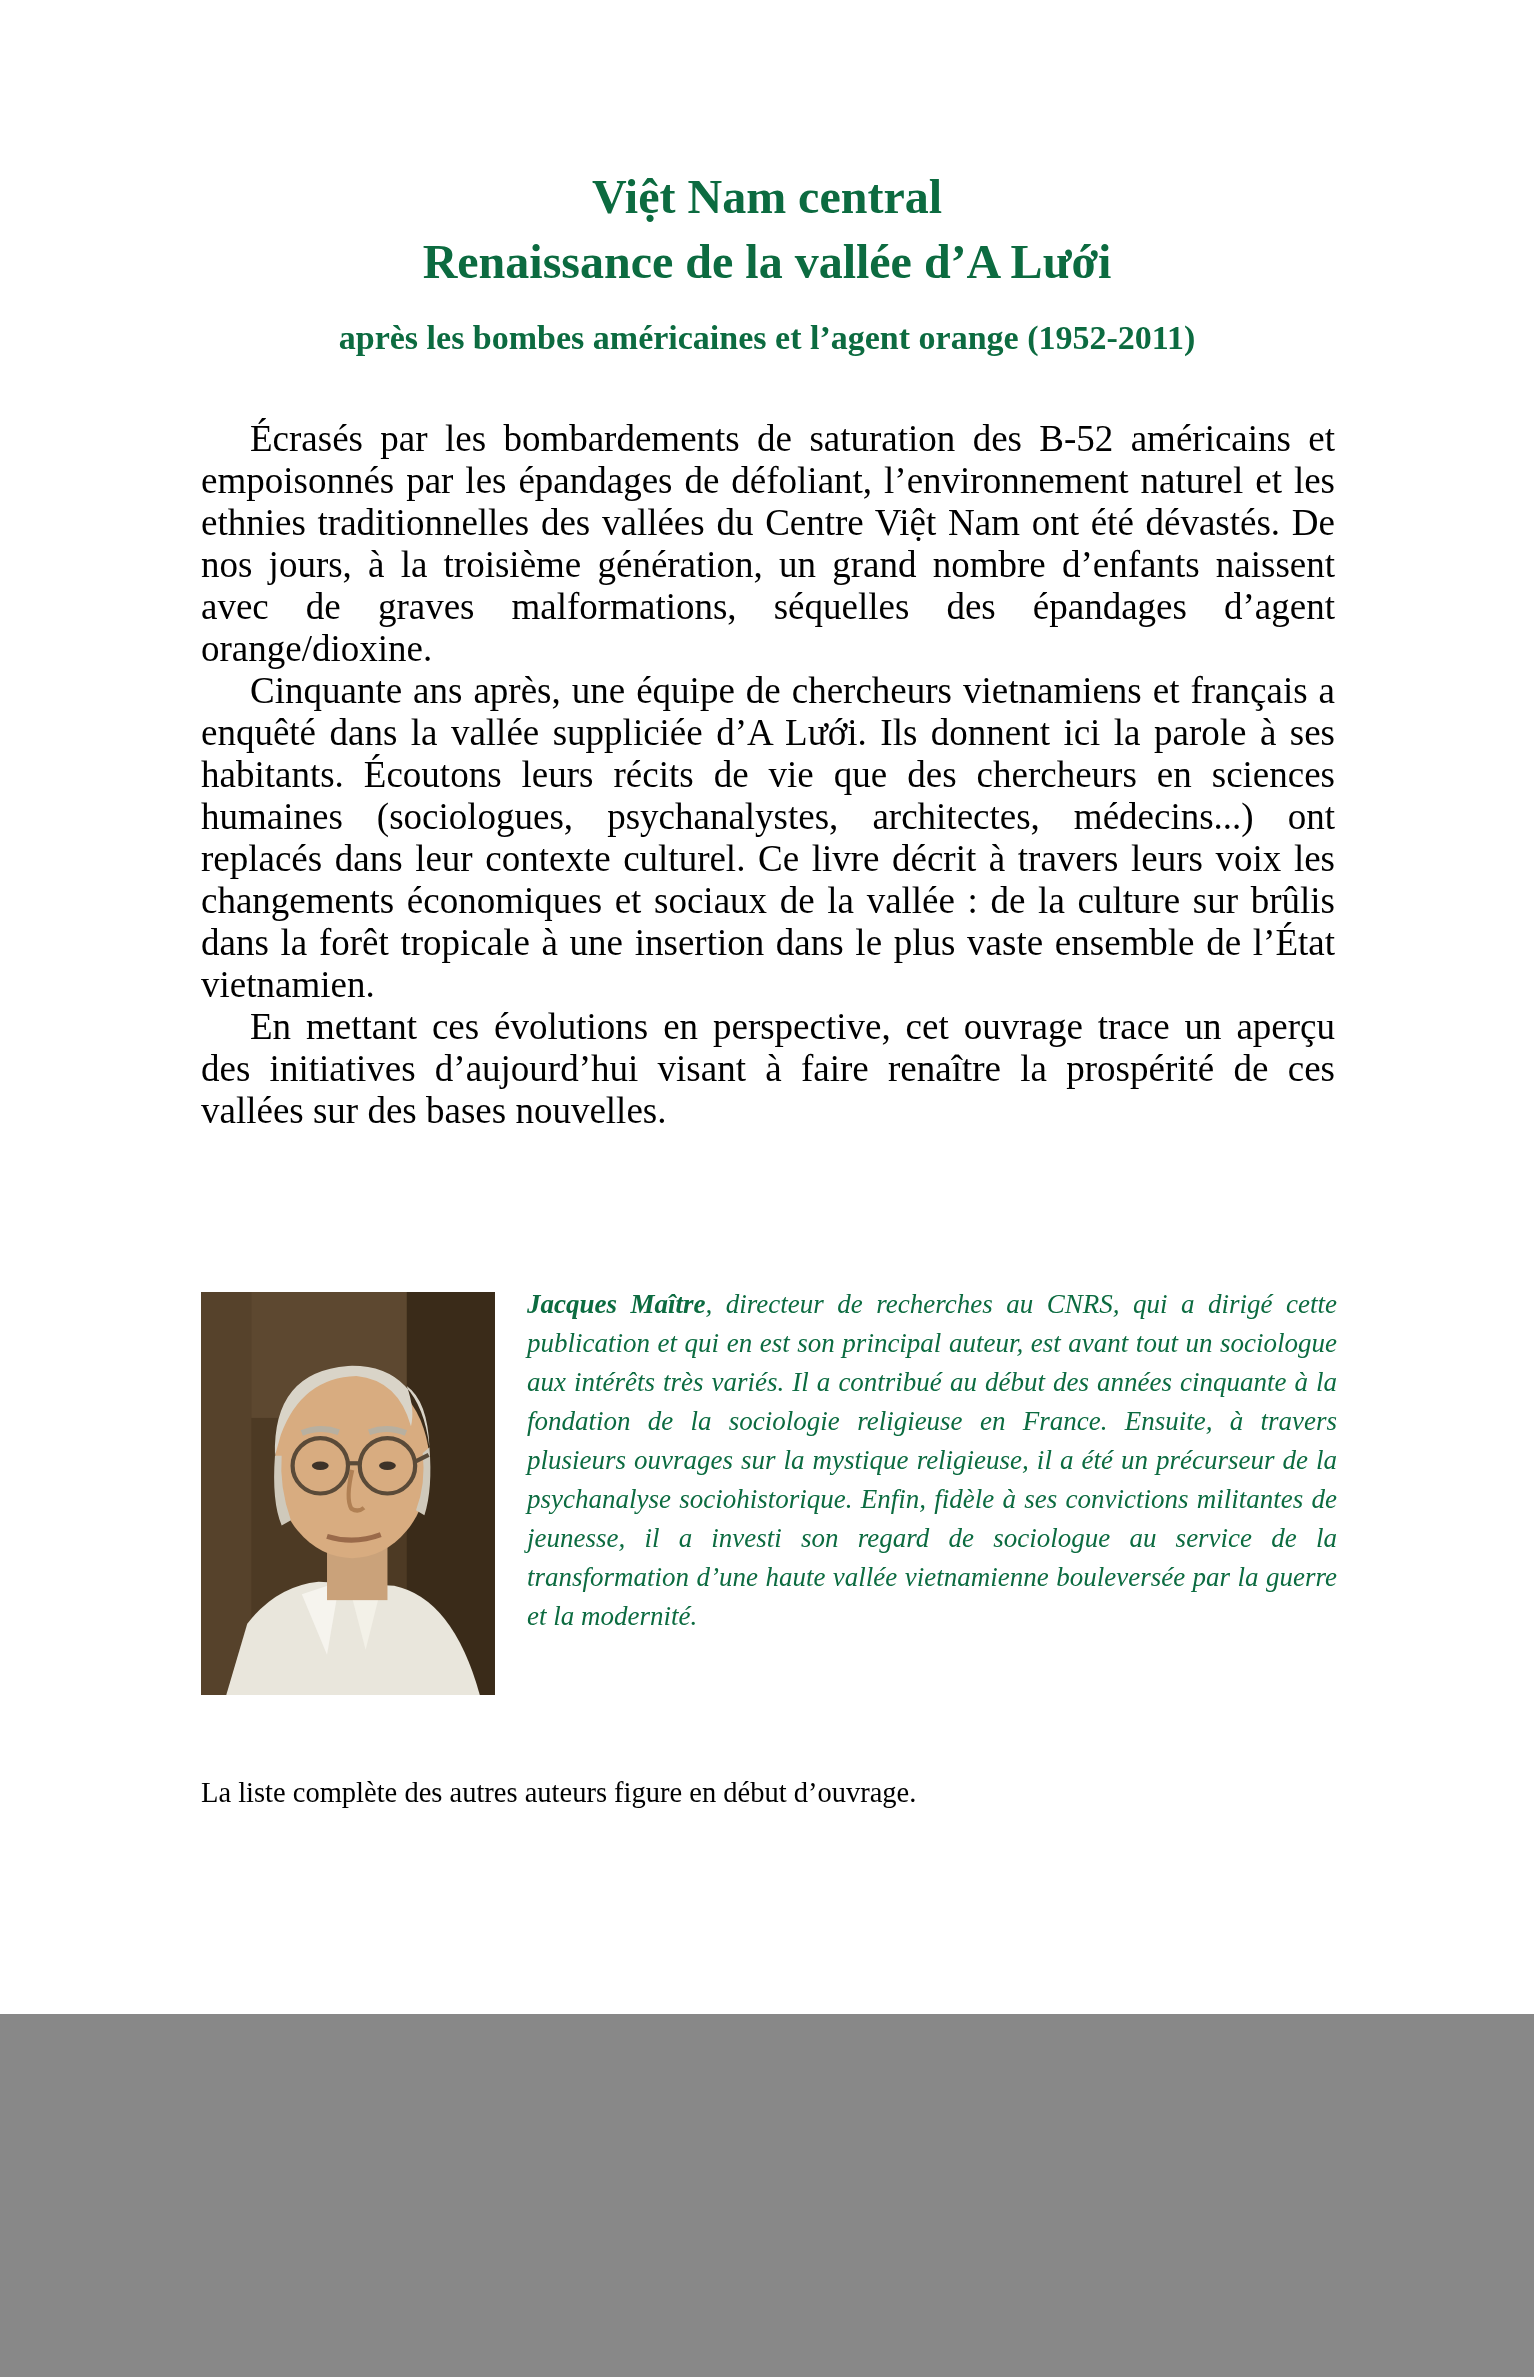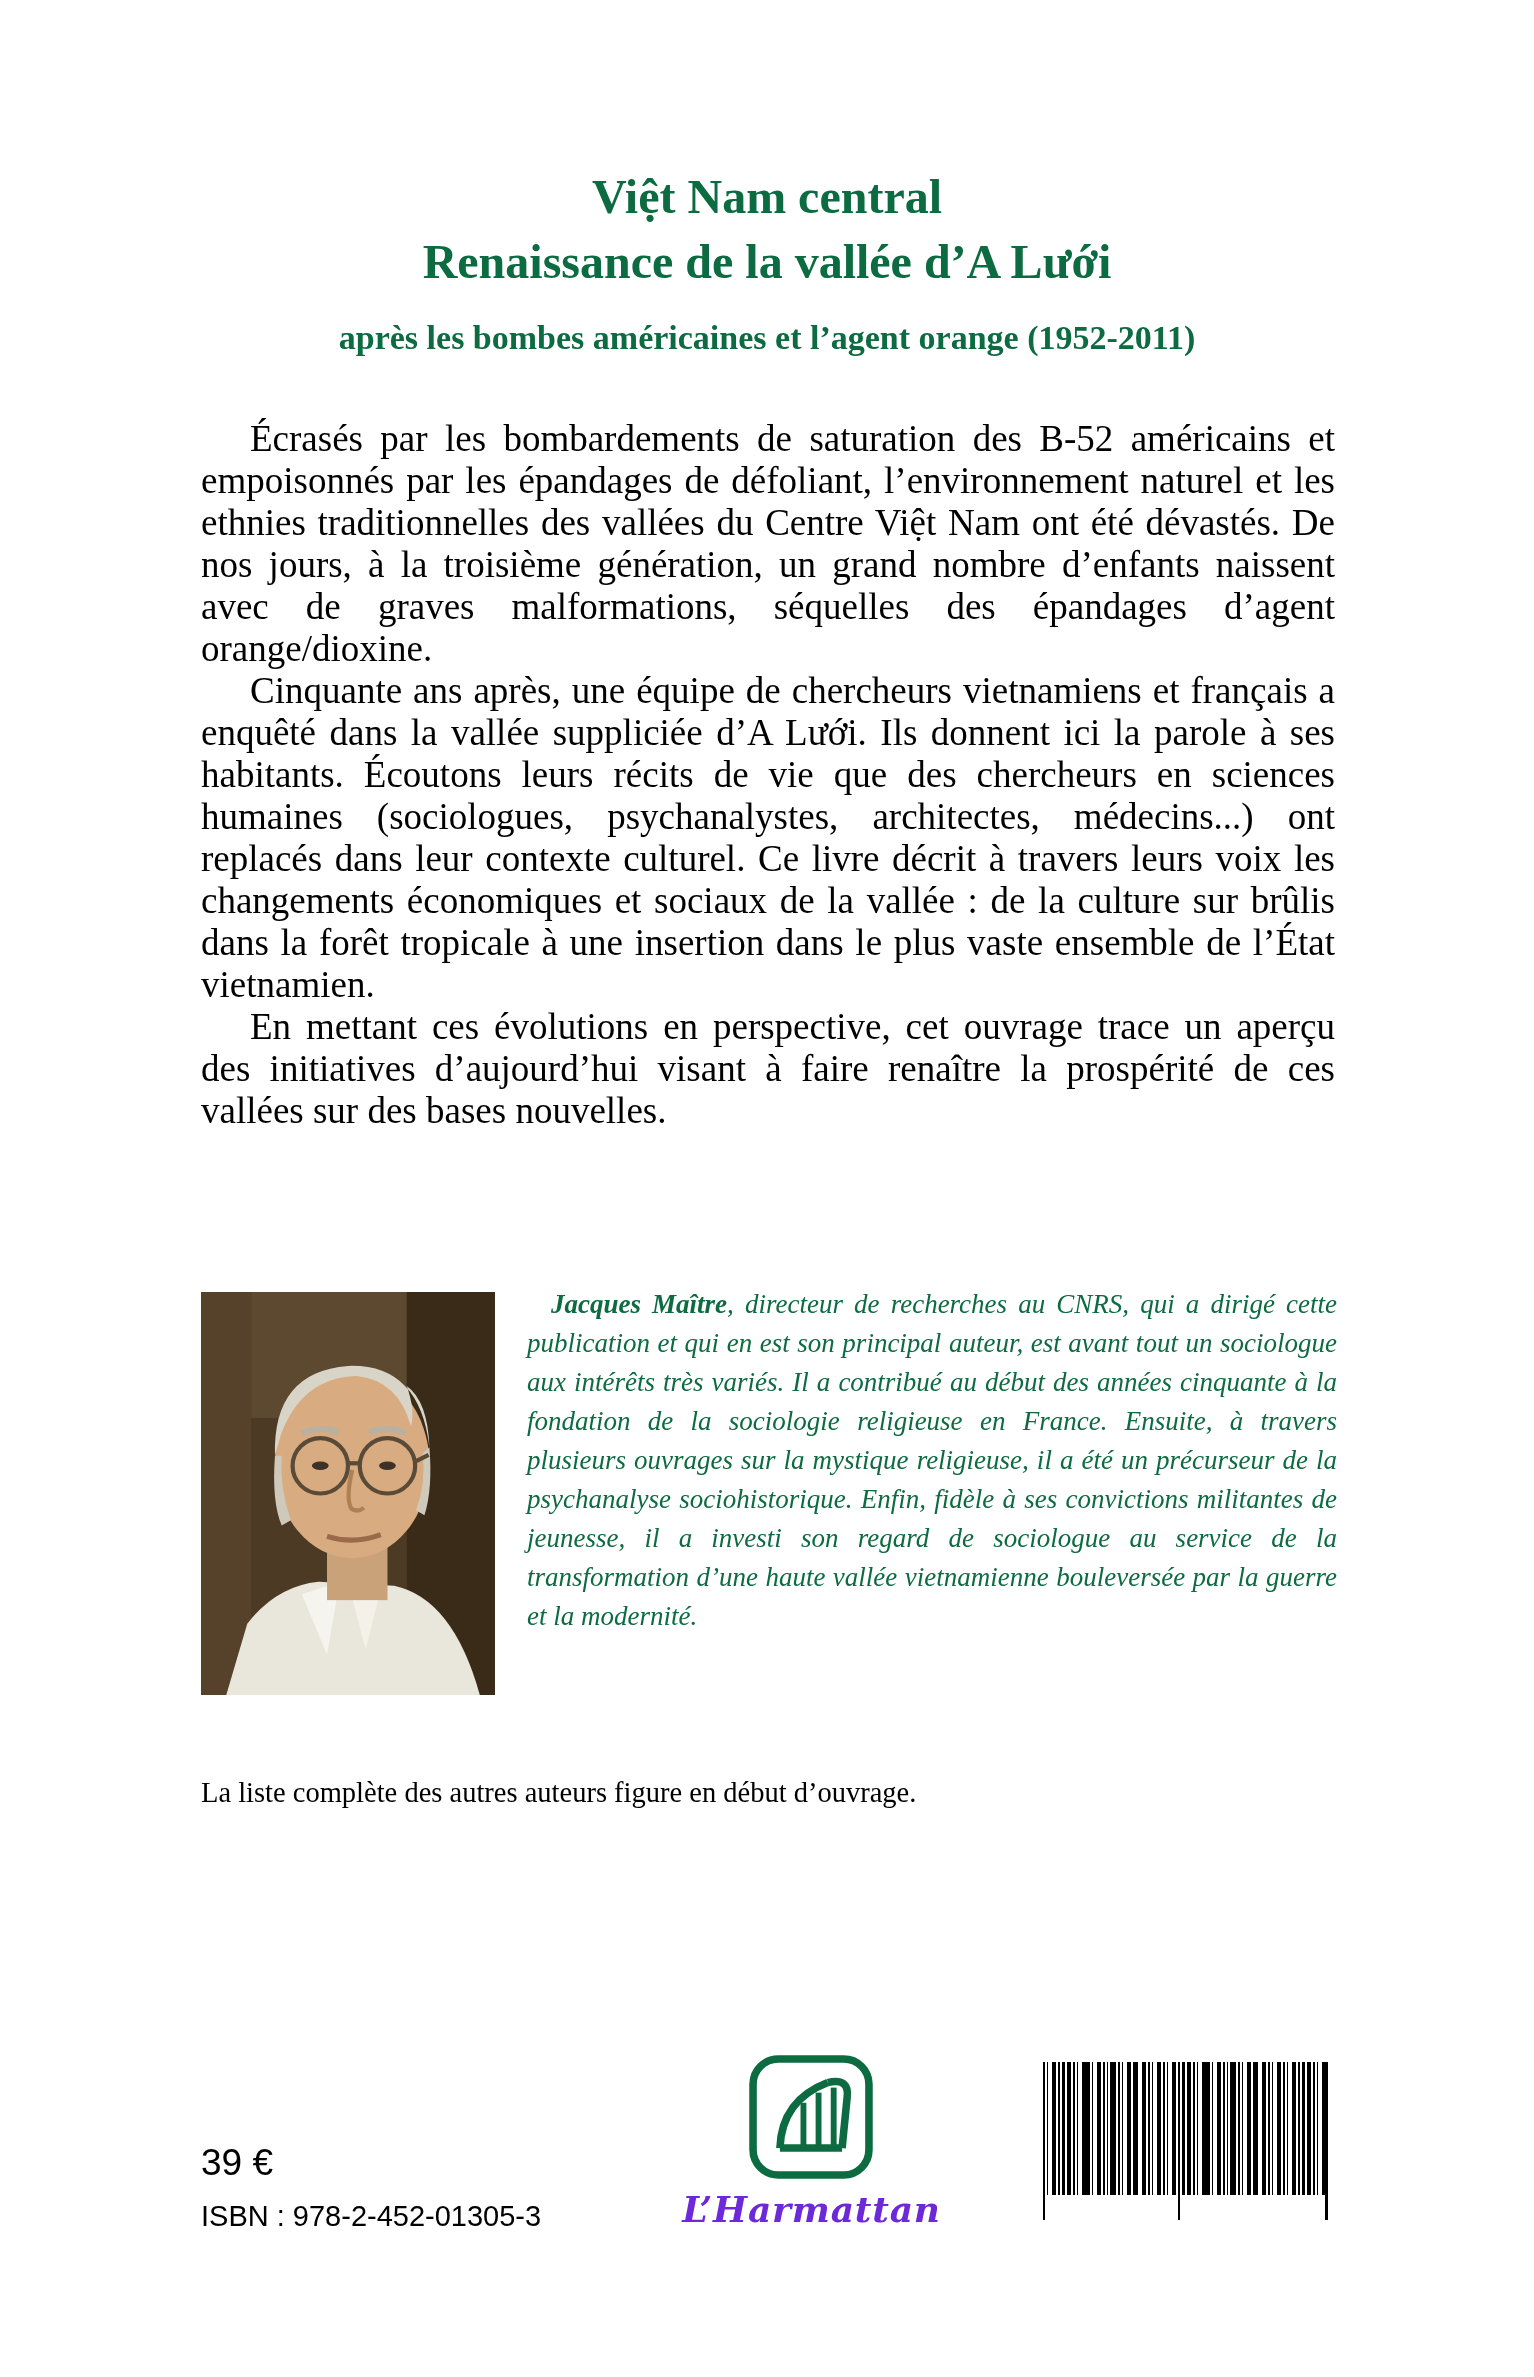--- a/index.html
+++ b/index.html
@@ -1,21 +1,21 @@
 <!DOCTYPE html>
 <html style="font-size:13.4px"><head>
 <meta charset="utf-8">
 <style>
   * { margin: 0; padding: 0; box-sizing: border-box; }
   html, body { background: #888; }
   body { font-family: "Liberation Serif", serif; }
   .page {
     position: relative;
     width: 1534px;
-    height: 2377px;
+    height: 2014px;
     margin: 0 auto;
     background: #ffffff;
     overflow: hidden;
   }
   .header {
     position: absolute;
     top: 164px;
     left: 0;
     width: 100%;
     text-align: center;
@@ -54,21 +54,21 @@
     position: absolute;
     top: 1285px;
     left: 527px;
     width: 810px;
     color: #0c6b40;
     font-size: 27px;
     line-height: 39px;
     font-style: italic;
     text-align: justify;
   }
-  .bio-name { font-weight: bold; margin-left: 24px; }
+  .bio-name { font-weight: bold; }
   .authors-note {
     position: absolute;
     top: 1777px;
     left: 201px;
     width: 1134px;
     color: #000000;
     font-size: 28.5px;
   }
   .price {
     position: absolute;

